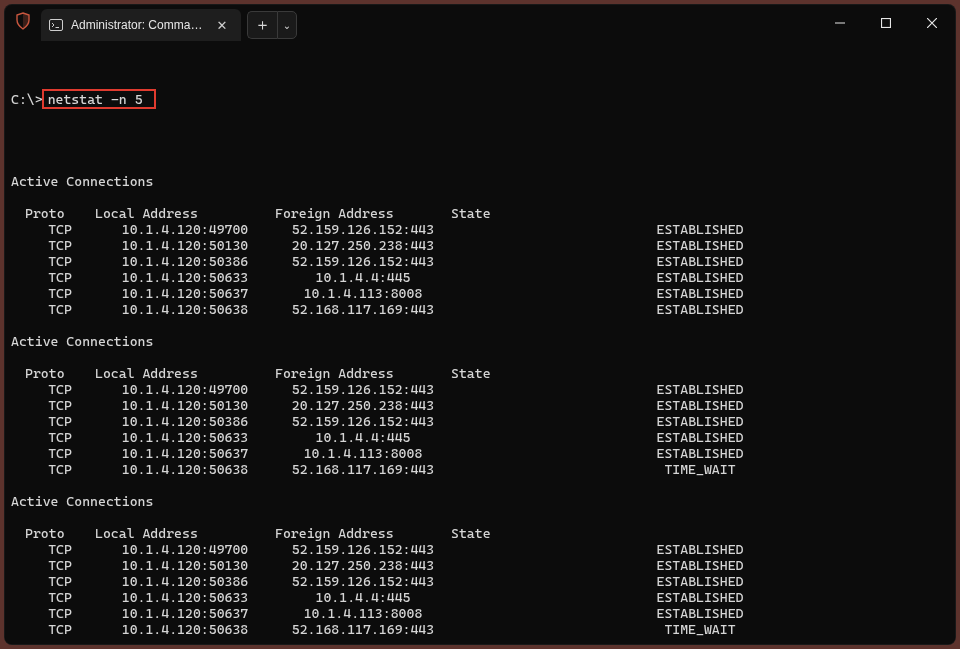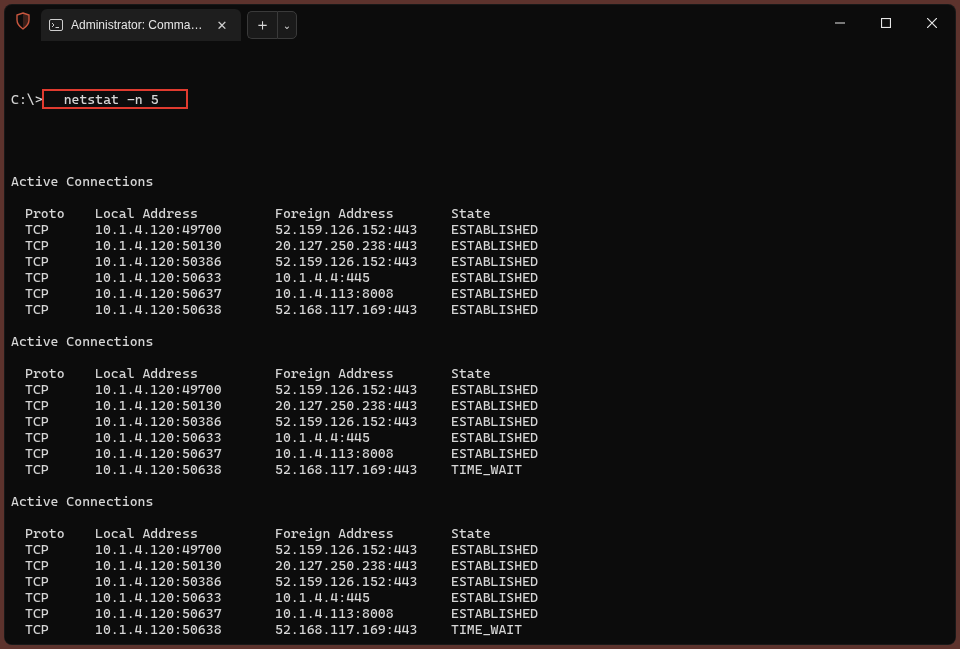--- a/index.html
+++ b/index.html
@@ -123,35 +123,35 @@
     color: #d6d6d6;
     font-family: Consolas, "Cascadia Mono", monospace;
     font-size: 13.5px;
     line-height: 16px;
     padding: 16px 6px 6px 6px;
     white-space: pre;
   }
   .prompt-line { display: flex; align-items: center; }
   .cmd-highlight {
     border: 2px solid #e03b2f;
-    padding: 0 20px;
+    padding: 0 4px;
     margin-left: -1px;
     height: 20px;
     display: inline-flex;
     align-items: center;
   }
   .blank { height: 16px; }
   .section-header { height: 16px; }
   .col-header, .conn-row {
     display: grid;
     grid-template-columns: 70px 180px 176px auto;
     height: 16px;
   }
   .col-header { padding-left: 14px; }
-  .conn-row  { padding-left: 14px; }
+  .conn-row  { padding-left: 14px; text-align: center; }
 </style>
 </head>
 <body>
 
 <div class="window">
 
   <div class="titlebar">
     <div class="shield-slot">
       <span class="shield-icon">
         <svg viewBox="0 0 16 18">

